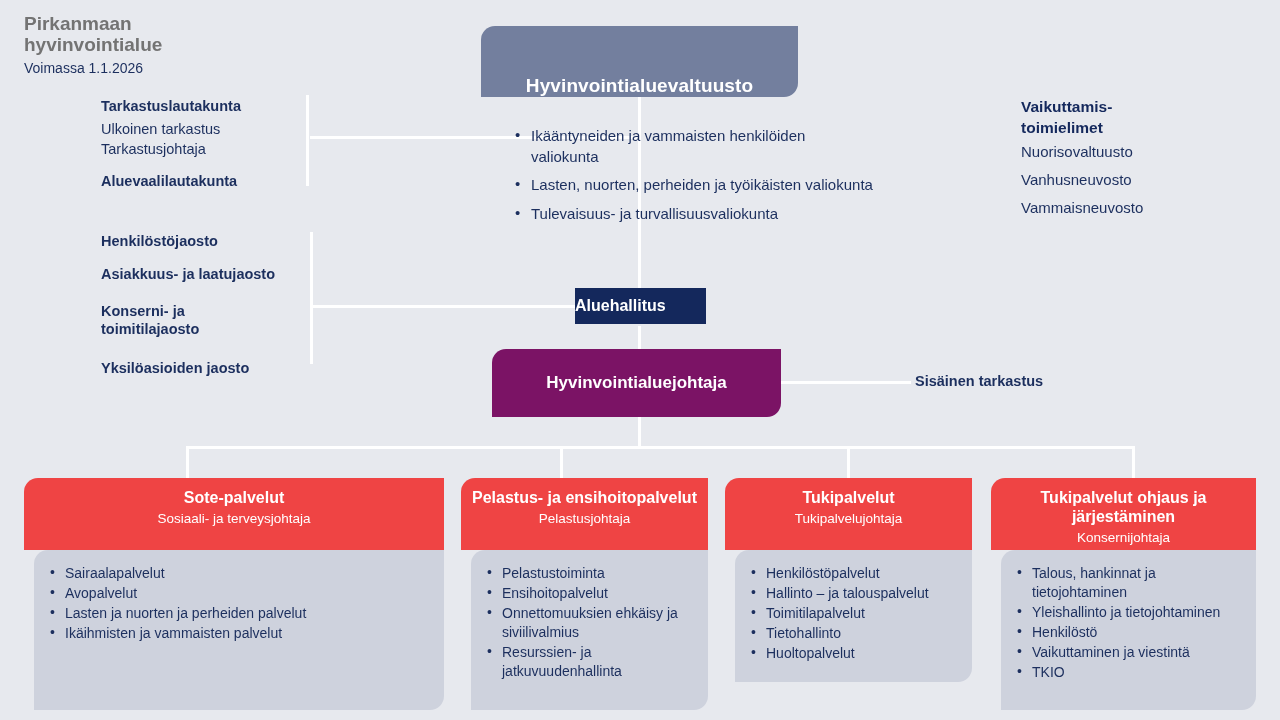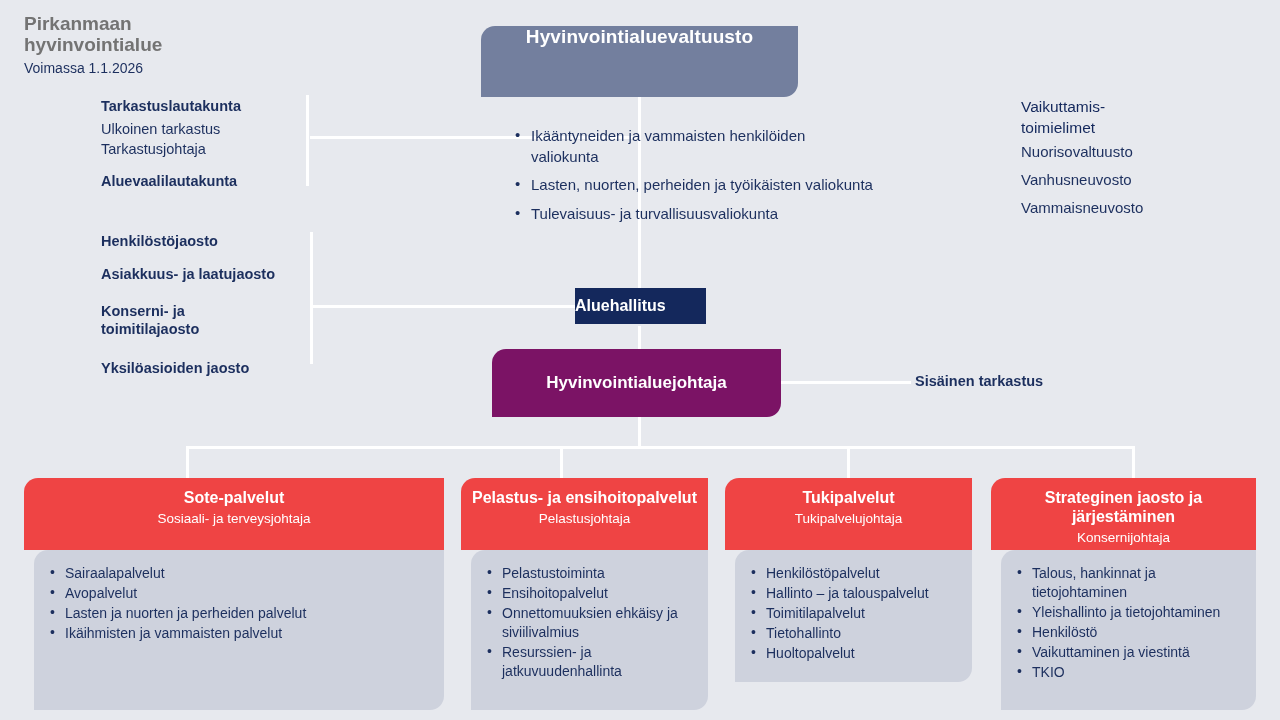--- a/index.html
+++ b/index.html
@@ -22,21 +22,21 @@
   #brand .b2{font-size:14px;font-weight:normal;line-height:17px;color:#1c2f5e;margin-top:5px;}
 
   
   .ln{position:absolute;background:#ffffff;}
 
   
   #top-box{
     left:481px;top:26px;width:317px;height:71px;
     background:#737f9e;
     border-radius:14px 0 14px 0;
-    display:flex;align-items:flex-start;justify-content:center;
+    display:flex;align-items:flex-end;justify-content:center;
   }
   #top-box .t{color:#ffffff;font-size:19px;font-weight:bold;letter-spacing:.1px;}
 
   
   #valiokunnat{left:513px;top:126px;width:360px;}
   #valiokunnat li{
     font-size:15px;line-height:20.5px;color:#1c2f5e;
     margin-bottom:8px;list-style:none;position:relative;padding-left:18px;
   }
   #valiokunnat li:before{
@@ -44,21 +44,21 @@
   }
   #valiokunnat ul{margin:0;padding:0;}
 
   
   .leftgrp{left:101px;}
   .leftgrp .hd{font-size:14.5px;font-weight:bold;line-height:18px;color:#1c2f5e;}
   .leftgrp .sub{font-size:14.5px;font-weight:normal;line-height:20px;color:#1c2f5e;}
 
   
   #vaikuttamis{left:1021px;top:96px;width:250px;}
-  #vaikuttamis .hd{font-size:15.5px;font-weight:normal;line-height:21px;color:#14285c;}
+  #vaikuttamis .hd{font-size:15.5px;font-weight:bold;line-height:21px;color:#14285c;}
   #vaikuttamis .it{font-size:15px;font-weight:normal;line-height:28px;color:#1c2f5e;}
 
   
   #aluehallitus{
     left:575px;top:288px;width:131px;height:36px;
     background:#14285c;
     display:flex;align-items:center;justify-content:flex-start;
   }
   #aluehallitus .t{color:#ffffff;font-size:16px;font-weight:bold;}
 
@@ -228,21 +228,21 @@
         <li>Hallinto – ja talouspalvelut</li>
         <li>Toimitilapalvelut</li>
         <li>Tietohallinto</li>
         <li>Huoltopalvelut</li>
       </ul>
     </div>
   </div>
 
   <div class="unit" style="left:991px;top:478px;width:265px;height:232px;">
     <div class="head" style="height:72px;">
-      <div class="ttl">Strateginen jaosto ja järjestäminen</div>
+      <div class="ttl">Tukipalvelut ohjaus ja järjestäminen</div>
       <div class="sub">Konsernijohtaja</div>
     </div>
     <div class="body" style="top:72px;height:160px;">
       <ul>
         <li>Talous, hankinnat ja tietojohtaminen</li>
         <li>Yleishallinto ja tietojohtaminen</li>
         <li>Henkilöstö</li>
         <li>Vaikuttaminen ja viestintä</li>
         <li>TKIO</li>
       </ul>

